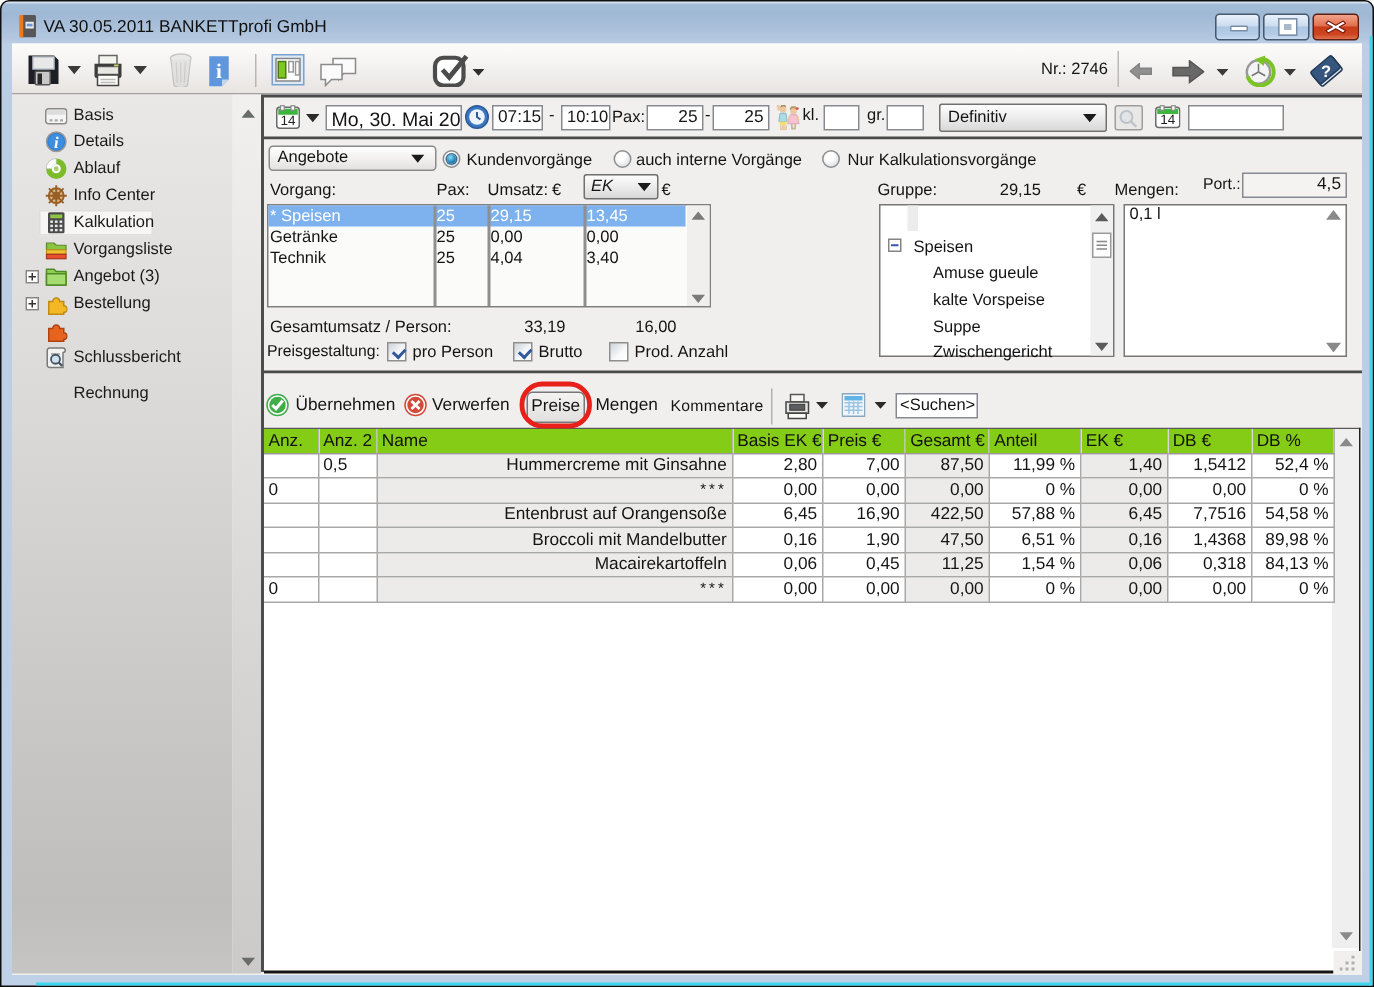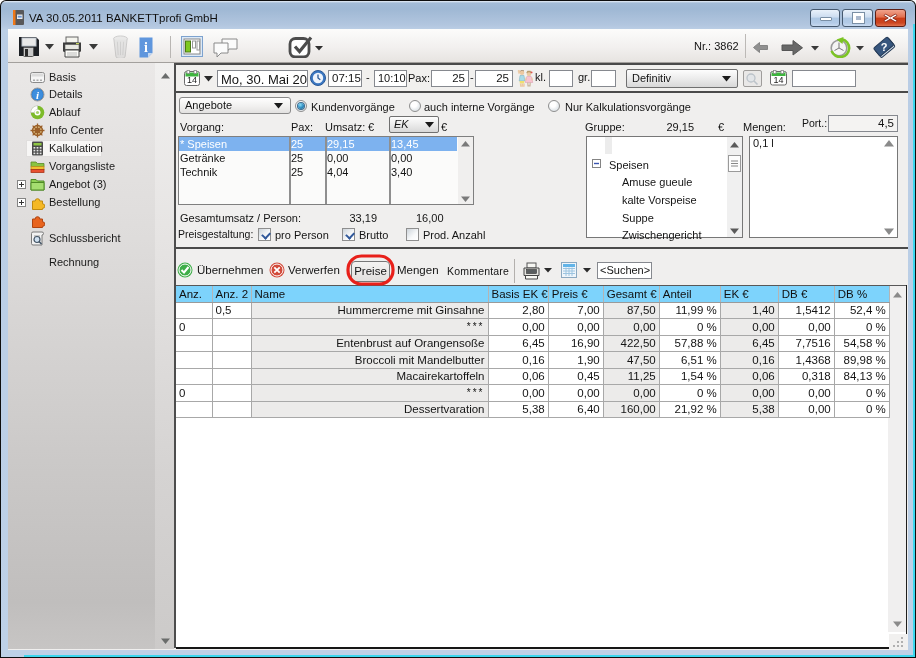--- a/index.html
+++ b/index.html
@@ -33,21 +33,21 @@
 #tscroll { position:absolute; left:888px; top:286px; width:18px; height:346px; background:#f0efef; }
 #tgrip { position:absolute; left:889px; top:634px; width:19px; height:16px; background:#f1f0ef; }
 .fld { position:absolute; background:#fff; border:1px solid #86898f; font-size:11.5px; white-space:nowrap; overflow:hidden; }
 .sitem { position:absolute; font-size:11px; color:#1a1a1a; white-space:nowrap; }
 .sicon { position:absolute; width:15px; height:15px; }
 .lbl { position:absolute; font-size:11px; color:#141414; white-space:nowrap; }
 .rad { width:12px; height:12px; border-radius:50%; background:radial-gradient(circle at 40% 35%,#fff 30%,#e8ecef 60%,#d4dade); border:1px solid #8e8e8e; }
 .rad span { position:absolute; left:2px; top:2px; width:6px; height:6px; border-radius:50%; background:radial-gradient(circle at 38% 32%, #8adcf8, #2b8abe 55%, #1a5d85); box-shadow:0 0 0 1px #3a6a8e; }
 .cb { width:13px; height:13px; background:linear-gradient(135deg,#cdd4da,#f8f9fa 60%,#fff); border:1px solid #8e8e8e; }
 .cb.on::after { content:""; position:absolute; left:2.5px; top:2.5px; width:5.5px; height:3.5px; border-left:2px solid #31599b; border-bottom:2px solid #31599b; transform:rotate(-47deg); }
-.hdr td { background:#7dd3fc; border-right:1px solid #b4b4b4; border-bottom:1px solid #9a9a9a; font-size:11.5px; padding:0 0 0 3px; color:#111; }
+.hdr td { background:#84cc16; border-right:1px solid #b4b4b4; border-bottom:1px solid #9a9a9a; font-size:11.5px; padding:0 0 0 3px; color:#111; }
 #grid { border-collapse:collapse; table-layout:fixed; }
 #grid td { font-size:11.5px; white-space:nowrap; overflow:hidden; }
 .drow td { border-right:1px solid #a8a8a8; border-bottom:1px solid #a8a8a8; background:#fff; padding:0 3px 0 3px; }
 .drow td.g { background:#ecebea; }
 .drow td.w { background:#fff; text-align:left; }
 .drow td.n { text-align:right; }
 .drow td.nm { text-align:right; }
 </style></head>
 <body>
 <div id="win">
@@ -140,21 +140,21 @@
       <svg width="26" height="22" viewBox="0 0 26 22">
         <rect x="2" y="2.5" width="19" height="18.5" rx="5.5" fill="#fff" stroke="#4c4c4c" stroke-width="2.8"></rect>
         <path d="M7 10.5 L11.5 15.5 L23 1.5" fill="none" stroke="#4c4c4c" stroke-width="3.2"></path>
       </svg>
     </div>
   <div class="abs" style="left:315px;top:46px;">
       <svg width="8" height="5">
         <path d="M0 0 h8 l-4 4.5z" fill="#2f2f2f"></path>
       </svg>
     </div>
-  <div class="lbl" style="left:694px;top:40px;">Nr.: 3862</div>
+  <div class="lbl" style="left:694px;top:40px;">Nr.: 2746</div>
   <div class="abs" style="left:745px;top:34px;width:1px;height:24px;background:#bcb9b6;"></div>
   <div class="abs" style="left:753px;top:42px;">
       <svg width="15" height="11" viewBox="0 0 15 11">
         <path d="M6.5 0.5 v3 h8 v4 h-8 v3 l-6 -5 z" fill="#909090" stroke="#848484"></path>
       </svg>
     </div>
   <div class="abs" style="left:781px;top:40px;">
       <svg width="22" height="16" viewBox="0 0 22 16">
         <path d="M12 0.5 v4.5 h-11 v5.5 h11 v4.5 l9.5 -7.2 z" fill="#686868" stroke="#555"></path>
       </svg>
@@ -480,21 +480,21 @@
         <path d="M5 0 L10 6.5 H0 Z" fill="#8a8a8a"></path>
       </svg>
     </div>
   <div class="abs" style="left:884px;top:228px;">
       <svg width="10" height="7">
         <path d="M5 7 L10 0.5 H0 Z" fill="#8a8a8a"></path>
       </svg>
     </div>
   <div class="lbl" style="left:180px;top:212px;">Gesamtumsatz / Person:</div>
   <div class="lbl" style="left:342px;top:212px;width:35px;text-align:right;">33,19</div>
-  <div class="lbl" style="left:416px;top:212px;width:35px;text-align:left;">16,00</div>
+  <div class="lbl" style="left:416px;top:212px;width:35px;text-align:right;">16,00</div>
   <div class="lbl" style="left:178px;top:228px;font-size:10.5px;">Preisgestaltung:</div>
   <div class="abs cb on" style="left:258px;top:228px;"></div>
   <div class="lbl" style="left:275px;top:229px;">pro Person</div>
   <div class="abs cb on" style="left:342px;top:228px;"></div>
   <div class="lbl" style="left:359px;top:229px;">Brutto</div>
   <div class="abs cb" style="left:406px;top:228px;"></div>
   <div class="lbl" style="left:423px;top:229px;">Prod. Anzahl</div>
   <div id="btnrow"></div>
   <div class="abs" style="left:177px;top:262px;">
       <svg width="16" height="16" viewBox="0 0 16 16">
@@ -646,32 +646,20 @@
           <td class="w"></td>
           <td class="nm g" style="letter-spacing:2px;font-size:10px;">***</td>
           <td class="n">0,00</td>
           <td class="n">0,00</td>
           <td class="n g">0,00</td>
           <td class="n">0 %</td>
           <td class="n g">0,00</td>
           <td class="n">0,00</td>
           <td class="n">0 %</td>
         </tr>
-   <tr class="drow" style="height:16px;">
-          <td class="w"></td>
-          <td class="w"></td>
-          <td class="nm g">Dessertvaration</td>
-          <td class="n">5,38</td>
-          <td class="n">6,40</td>
-          <td class="n g">160,00</td>
-          <td class="n">21,92 %</td>
-          <td class="n g">5,38</td>
-          <td class="n">0,00</td>
-          <td class="n">0 %</td>
-        </tr>
   </tbody>
     </table>
   <div class="abs" style="left:893px;top:292px;">
       <svg width="9" height="6">
         <path d="M4.5 0 L9 5.5 H0 Z" fill="#8a8a8a"></path>
       </svg>
     </div>
   <div class="abs" style="left:893px;top:621px;">
       <svg width="9" height="6">
         <path d="M4.5 6 L9 0.5 H0 Z" fill="#8a8a8a"></path>

